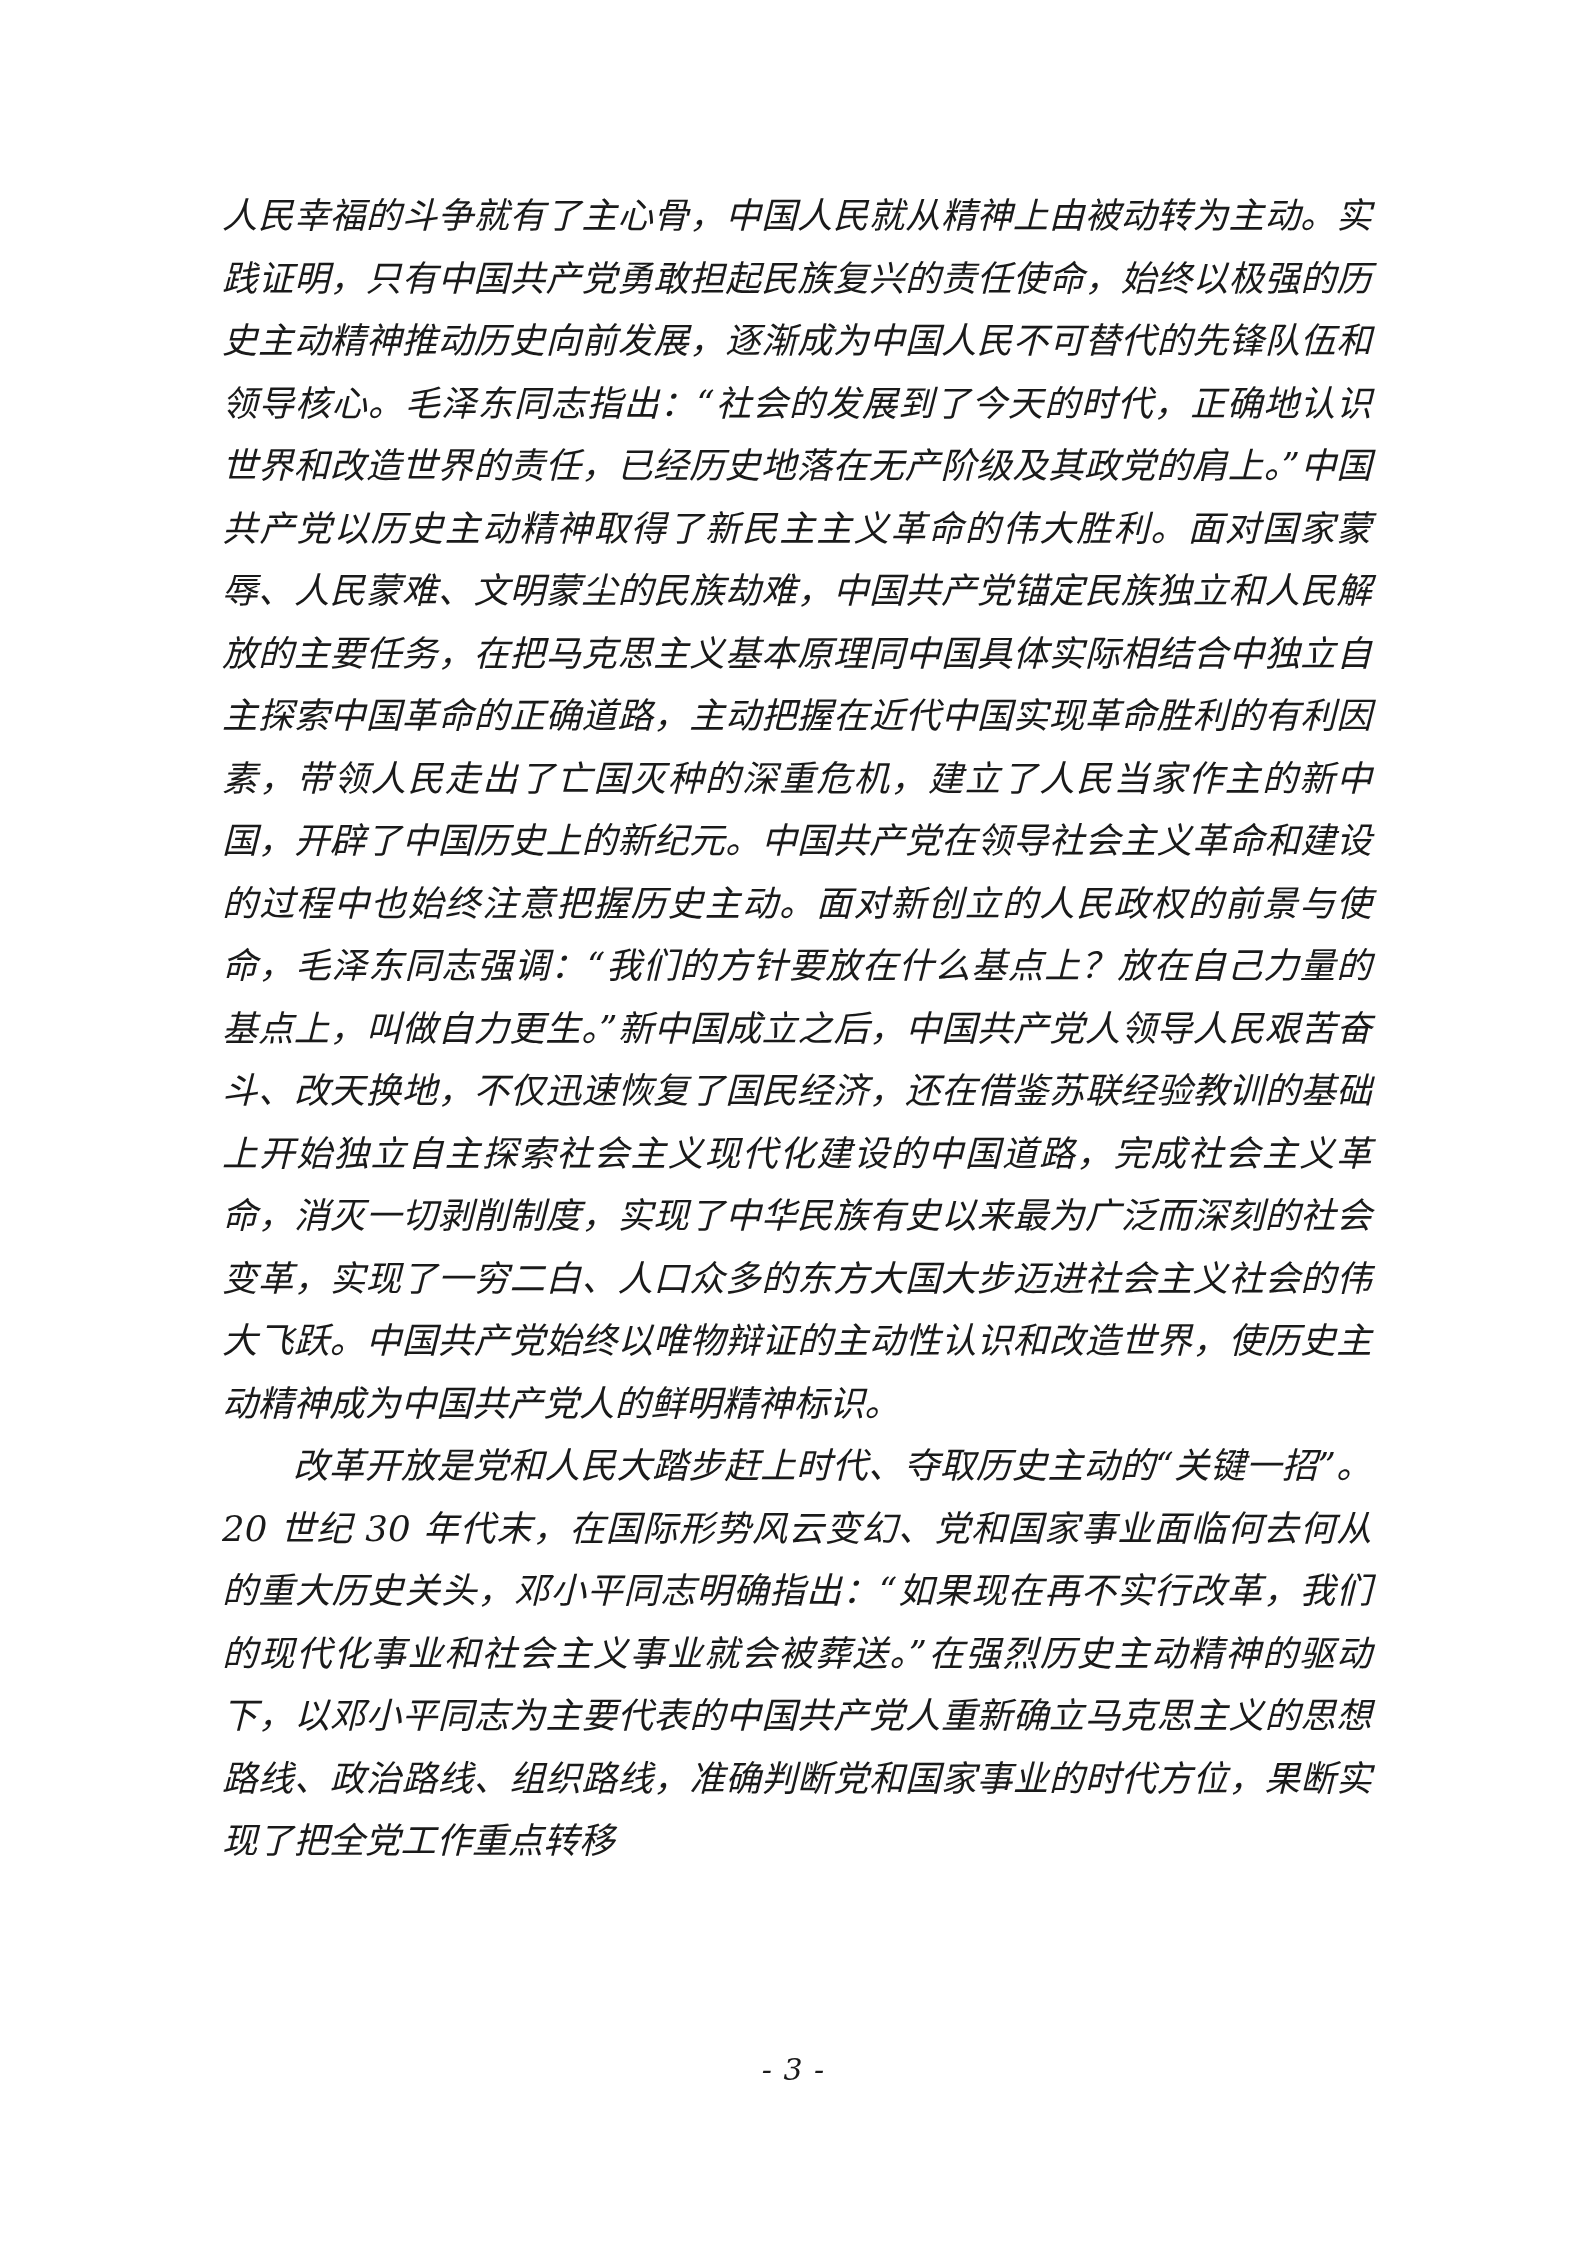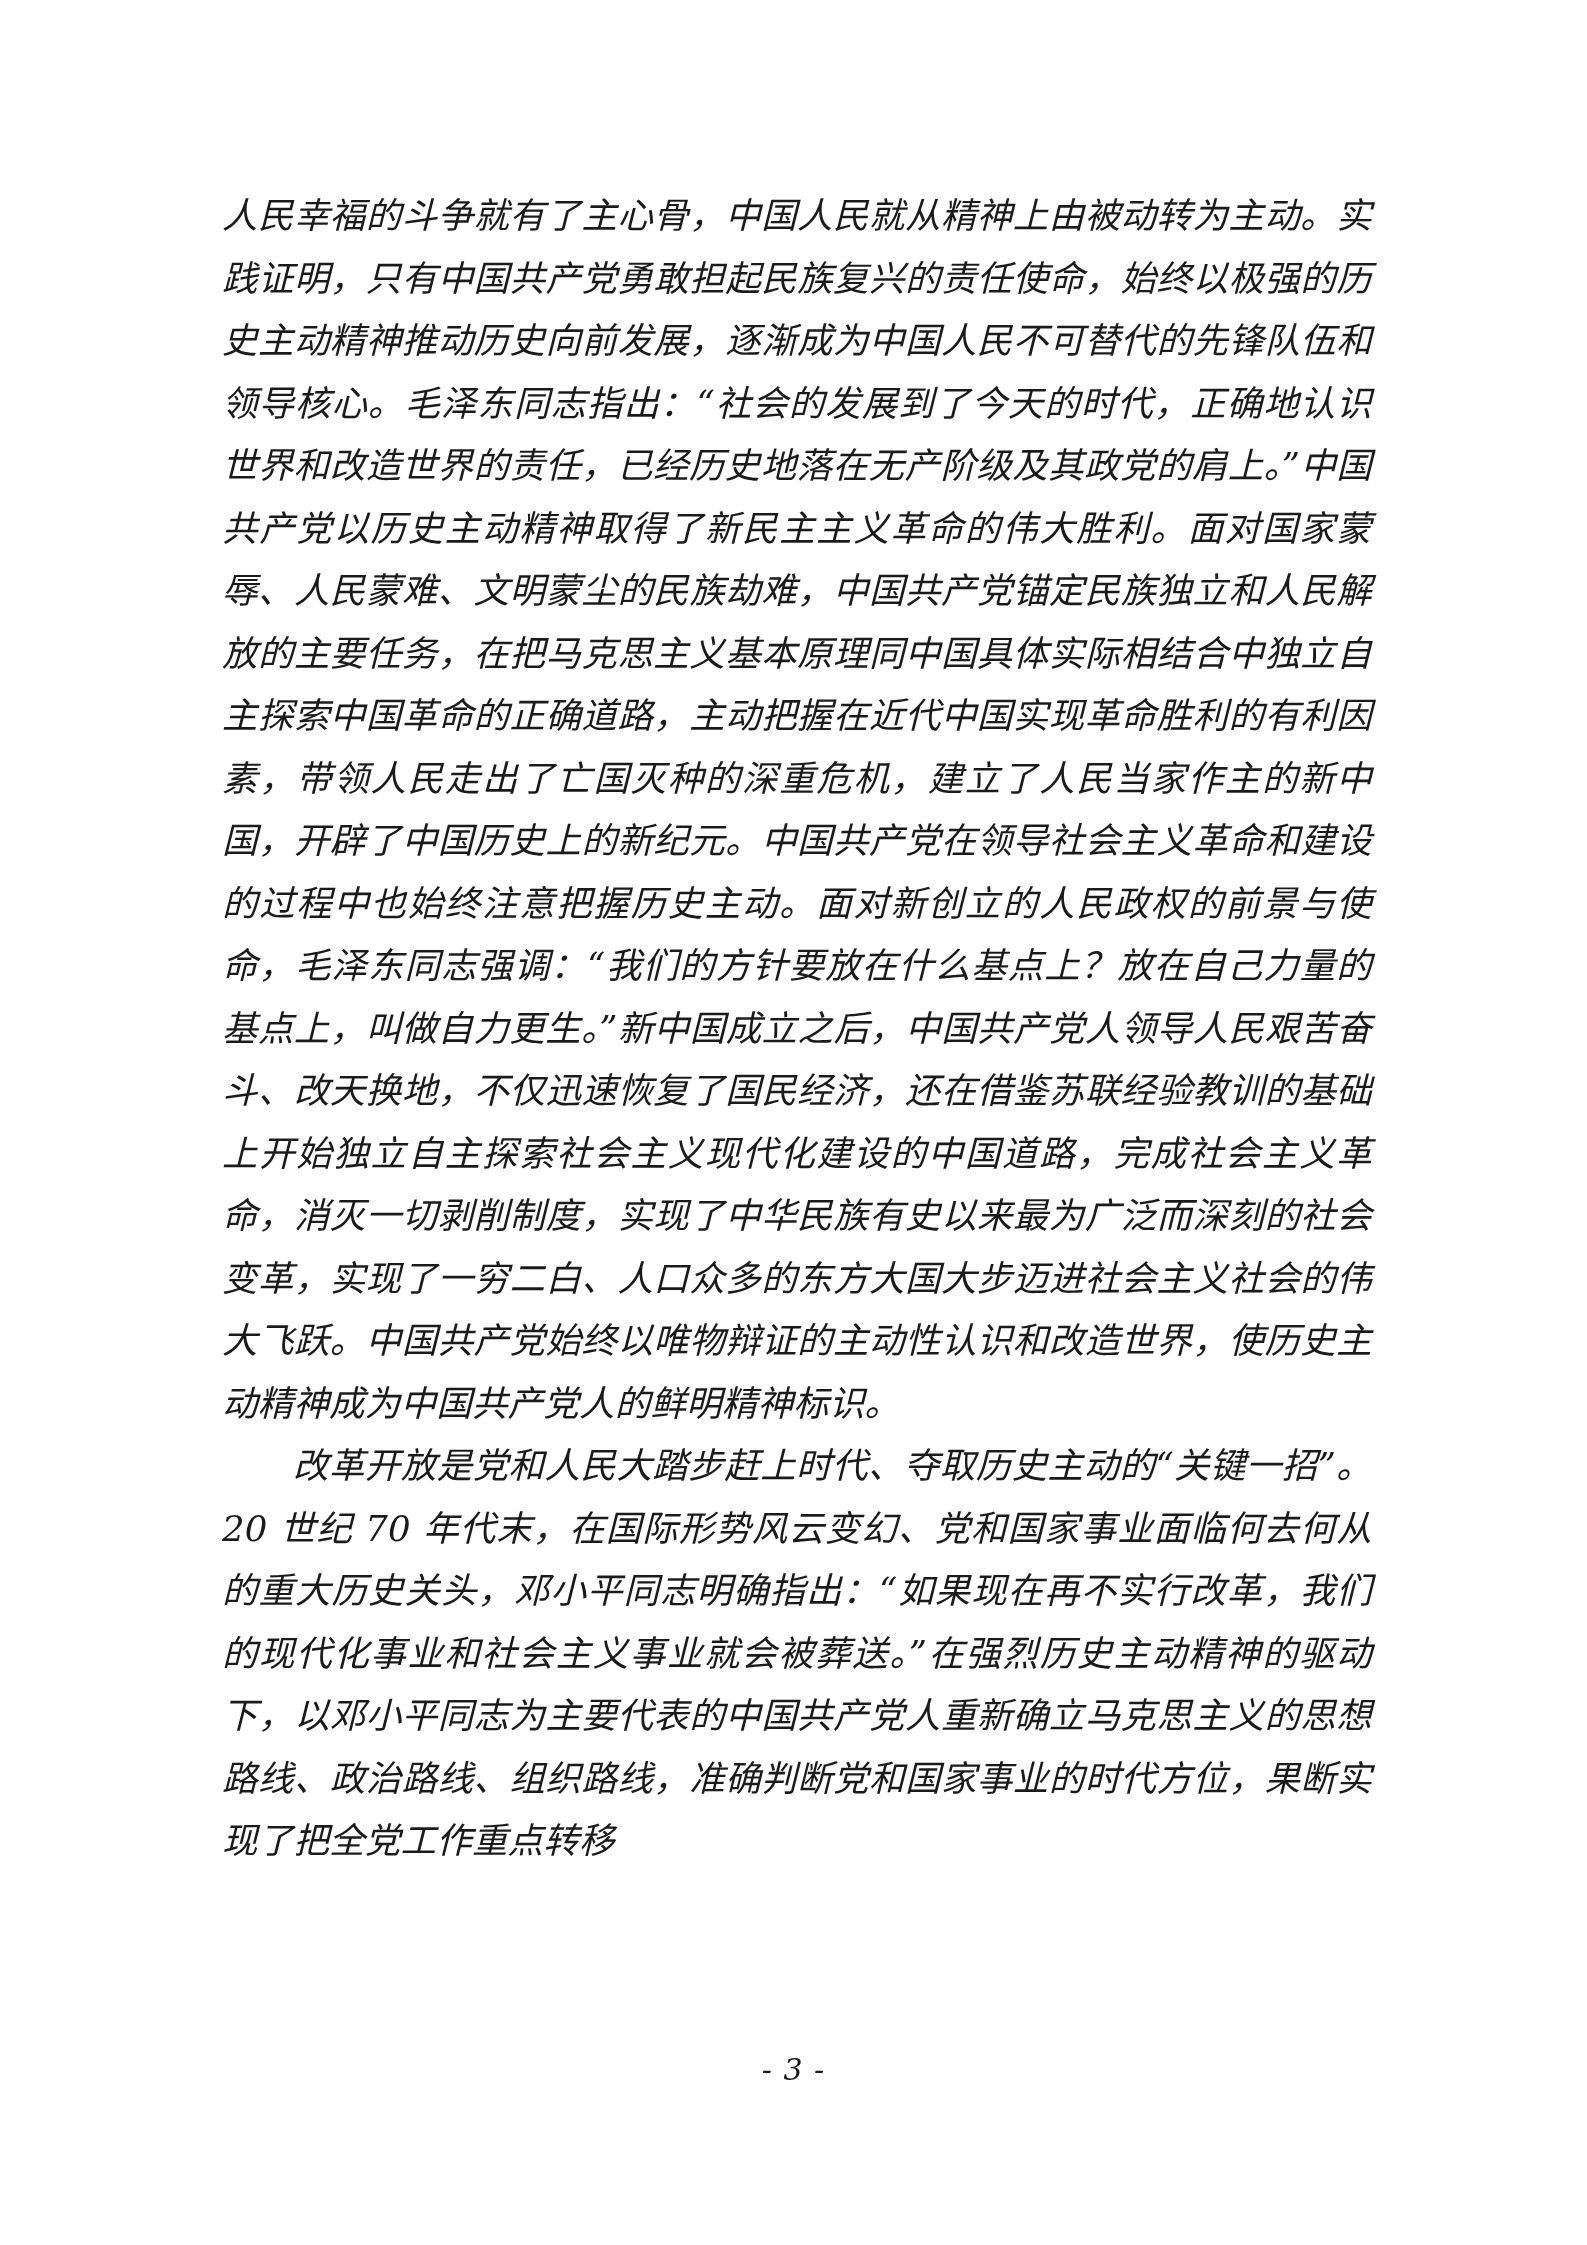--- a/index.html
+++ b/index.html
@@ -51,16 +51,16 @@
     color: #1a1a1a;
     letter-spacing: 1px;
   }
 </style>
 </head>
 <body>
 
 <div class="page">
   <div class="content">
     <p class="doc-paragraph">人民幸福的斗争就有了主心骨，中国人民就从精神上由被动转为主动。实践证明，只有中国共产党勇敢担起民族复兴的责任使命，始终以极强的历史主动精神推动历史向前发展，逐渐成为中国人民不可替代的先锋队伍和领导核心。毛泽东同志指出：“社会的发展到了今天的时代，正确地认识世界和改造世界的责任，已经历史地落在无产阶级及其政党的肩上。”中国共产党以历史主动精神取得了新民主主义革命的伟大胜利。面对国家蒙辱、人民蒙难、文明蒙尘的民族劫难，中国共产党锚定民族独立和人民解放的主要任务，在把马克思主义基本原理同中国具体实际相结合中独立自主探索中国革命的正确道路，主动把握在近代中国实现革命胜利的有利因素，带领人民走出了亡国灭种的深重危机，建立了人民当家作主的新中国，开辟了中国历史上的新纪元。中国共产党在领导社会主义革命和建设的过程中也始终注意把握历史主动。面对新创立的人民政权的前景与使命，毛泽东同志强调：“我们的方针要放在什么基点上？放在自己力量的基点上，叫做自力更生。”新中国成立之后，中国共产党人领导人民艰苦奋斗、改天换地，不仅迅速恢复了国民经济，还在借鉴苏联经验教训的基础上开始独立自主探索社会主义现代化建设的中国道路，完成社会主义革命，消灭一切剥削制度，实现了中华民族有史以来最为广泛而深刻的社会变革，实现了一穷二白、人口众多的东方大国大步迈进社会主义社会的伟大飞跃。中国共产党始终以唯物辩证的主动性认识和改造世界，使历史主动精神成为中国共产党人的鲜明精神标识。</p>
-    <p class="doc-paragraph indent">改革开放是党和人民大踏步赶上时代、夺取历史主动的“关键一招”。20 世纪 70 年代末，在国际形势风云变幻、党和国家事业面临何去何从的重大历史关头，邓小平同志明确指出：“如果现在再不实行改革，我们的现代化事业和社会主义事业就会被葬送。”在强烈历史主动精神的驱动下，以邓小平同志为主要代表的中国共产党人重新确立马克思主义的思想路线、政治路线、组织路线，准确判断党和国家事业的时代方位，果断实现了把全党工作重点转移</p>
+    <p class="doc-paragraph indent">改革开放是党和人民大踏步赶上时代、夺取历史主动的“关键一招”。20 世纪 30 年代末，在国际形势风云变幻、党和国家事业面临何去何从的重大历史关头，邓小平同志明确指出：“如果现在再不实行改革，我们的现代化事业和社会主义事业就会被葬送。”在强烈历史主动精神的驱动下，以邓小平同志为主要代表的中国共产党人重新确立马克思主义的思想路线、政治路线、组织路线，准确判断党和国家事业的时代方位，果断实现了把全党工作重点转移</p>
   </div>
   <div class="page-number">- 3 -</div>
 </div>
 
 </body></html>

